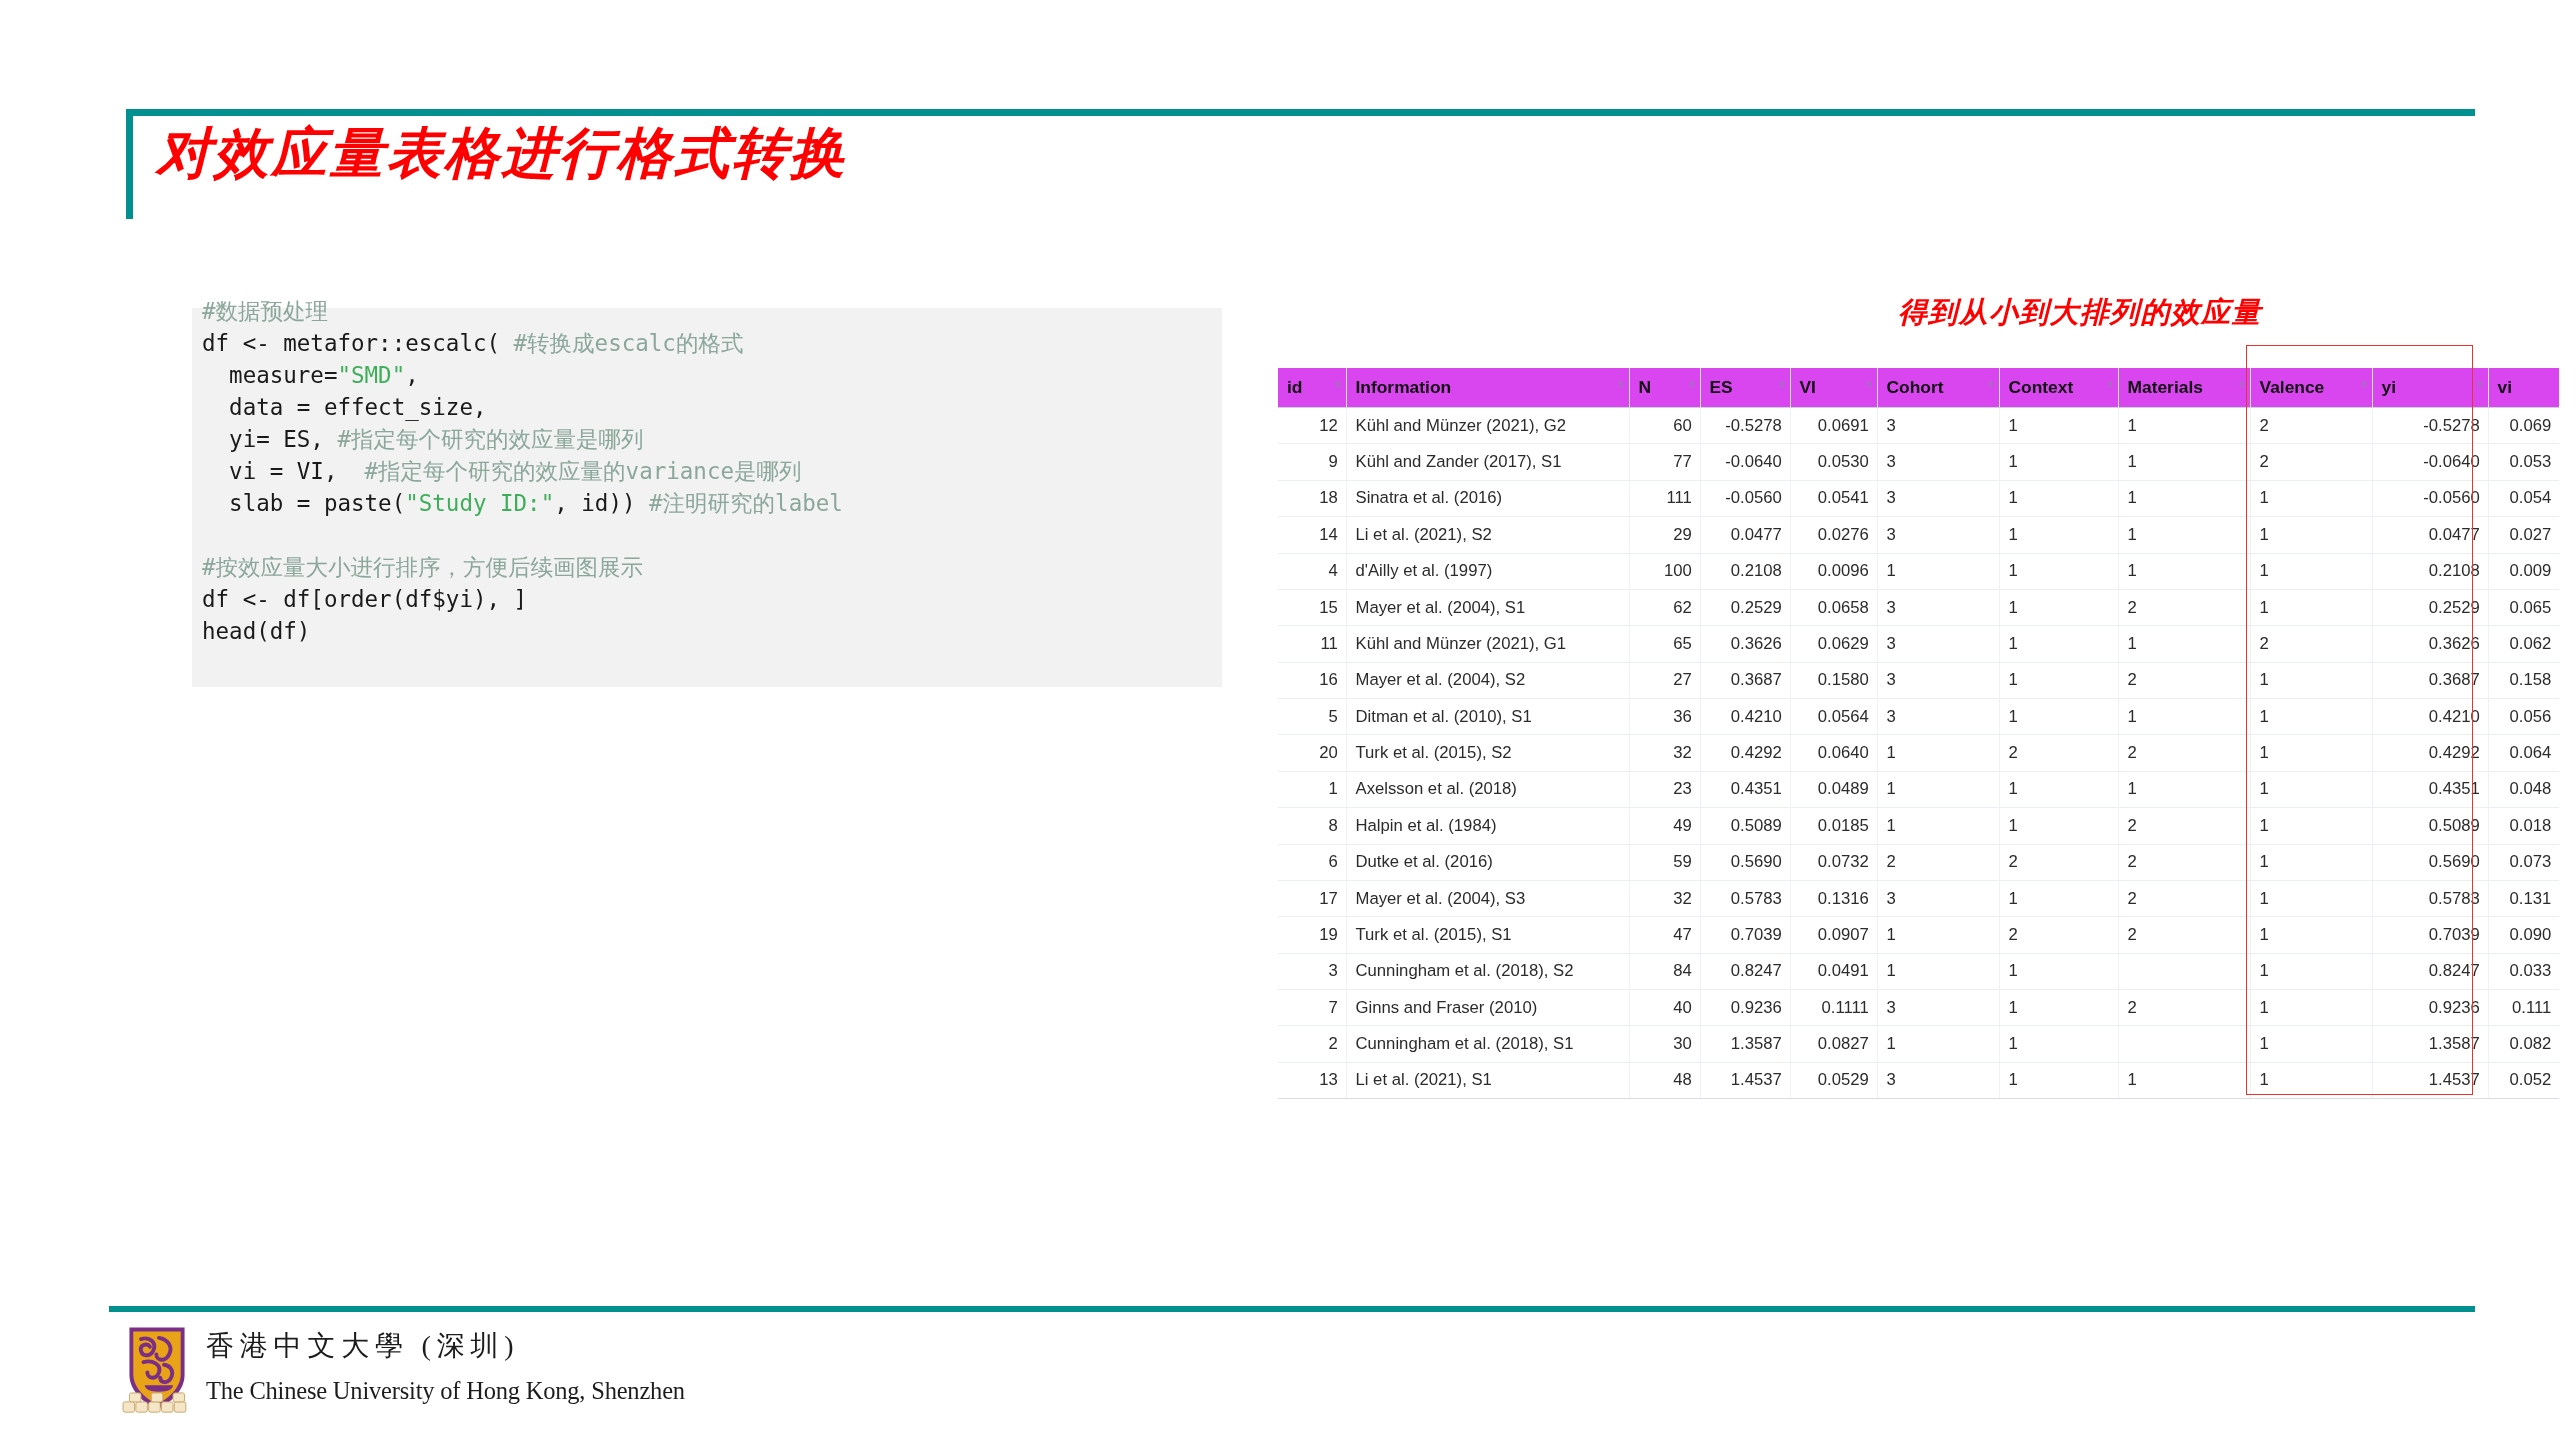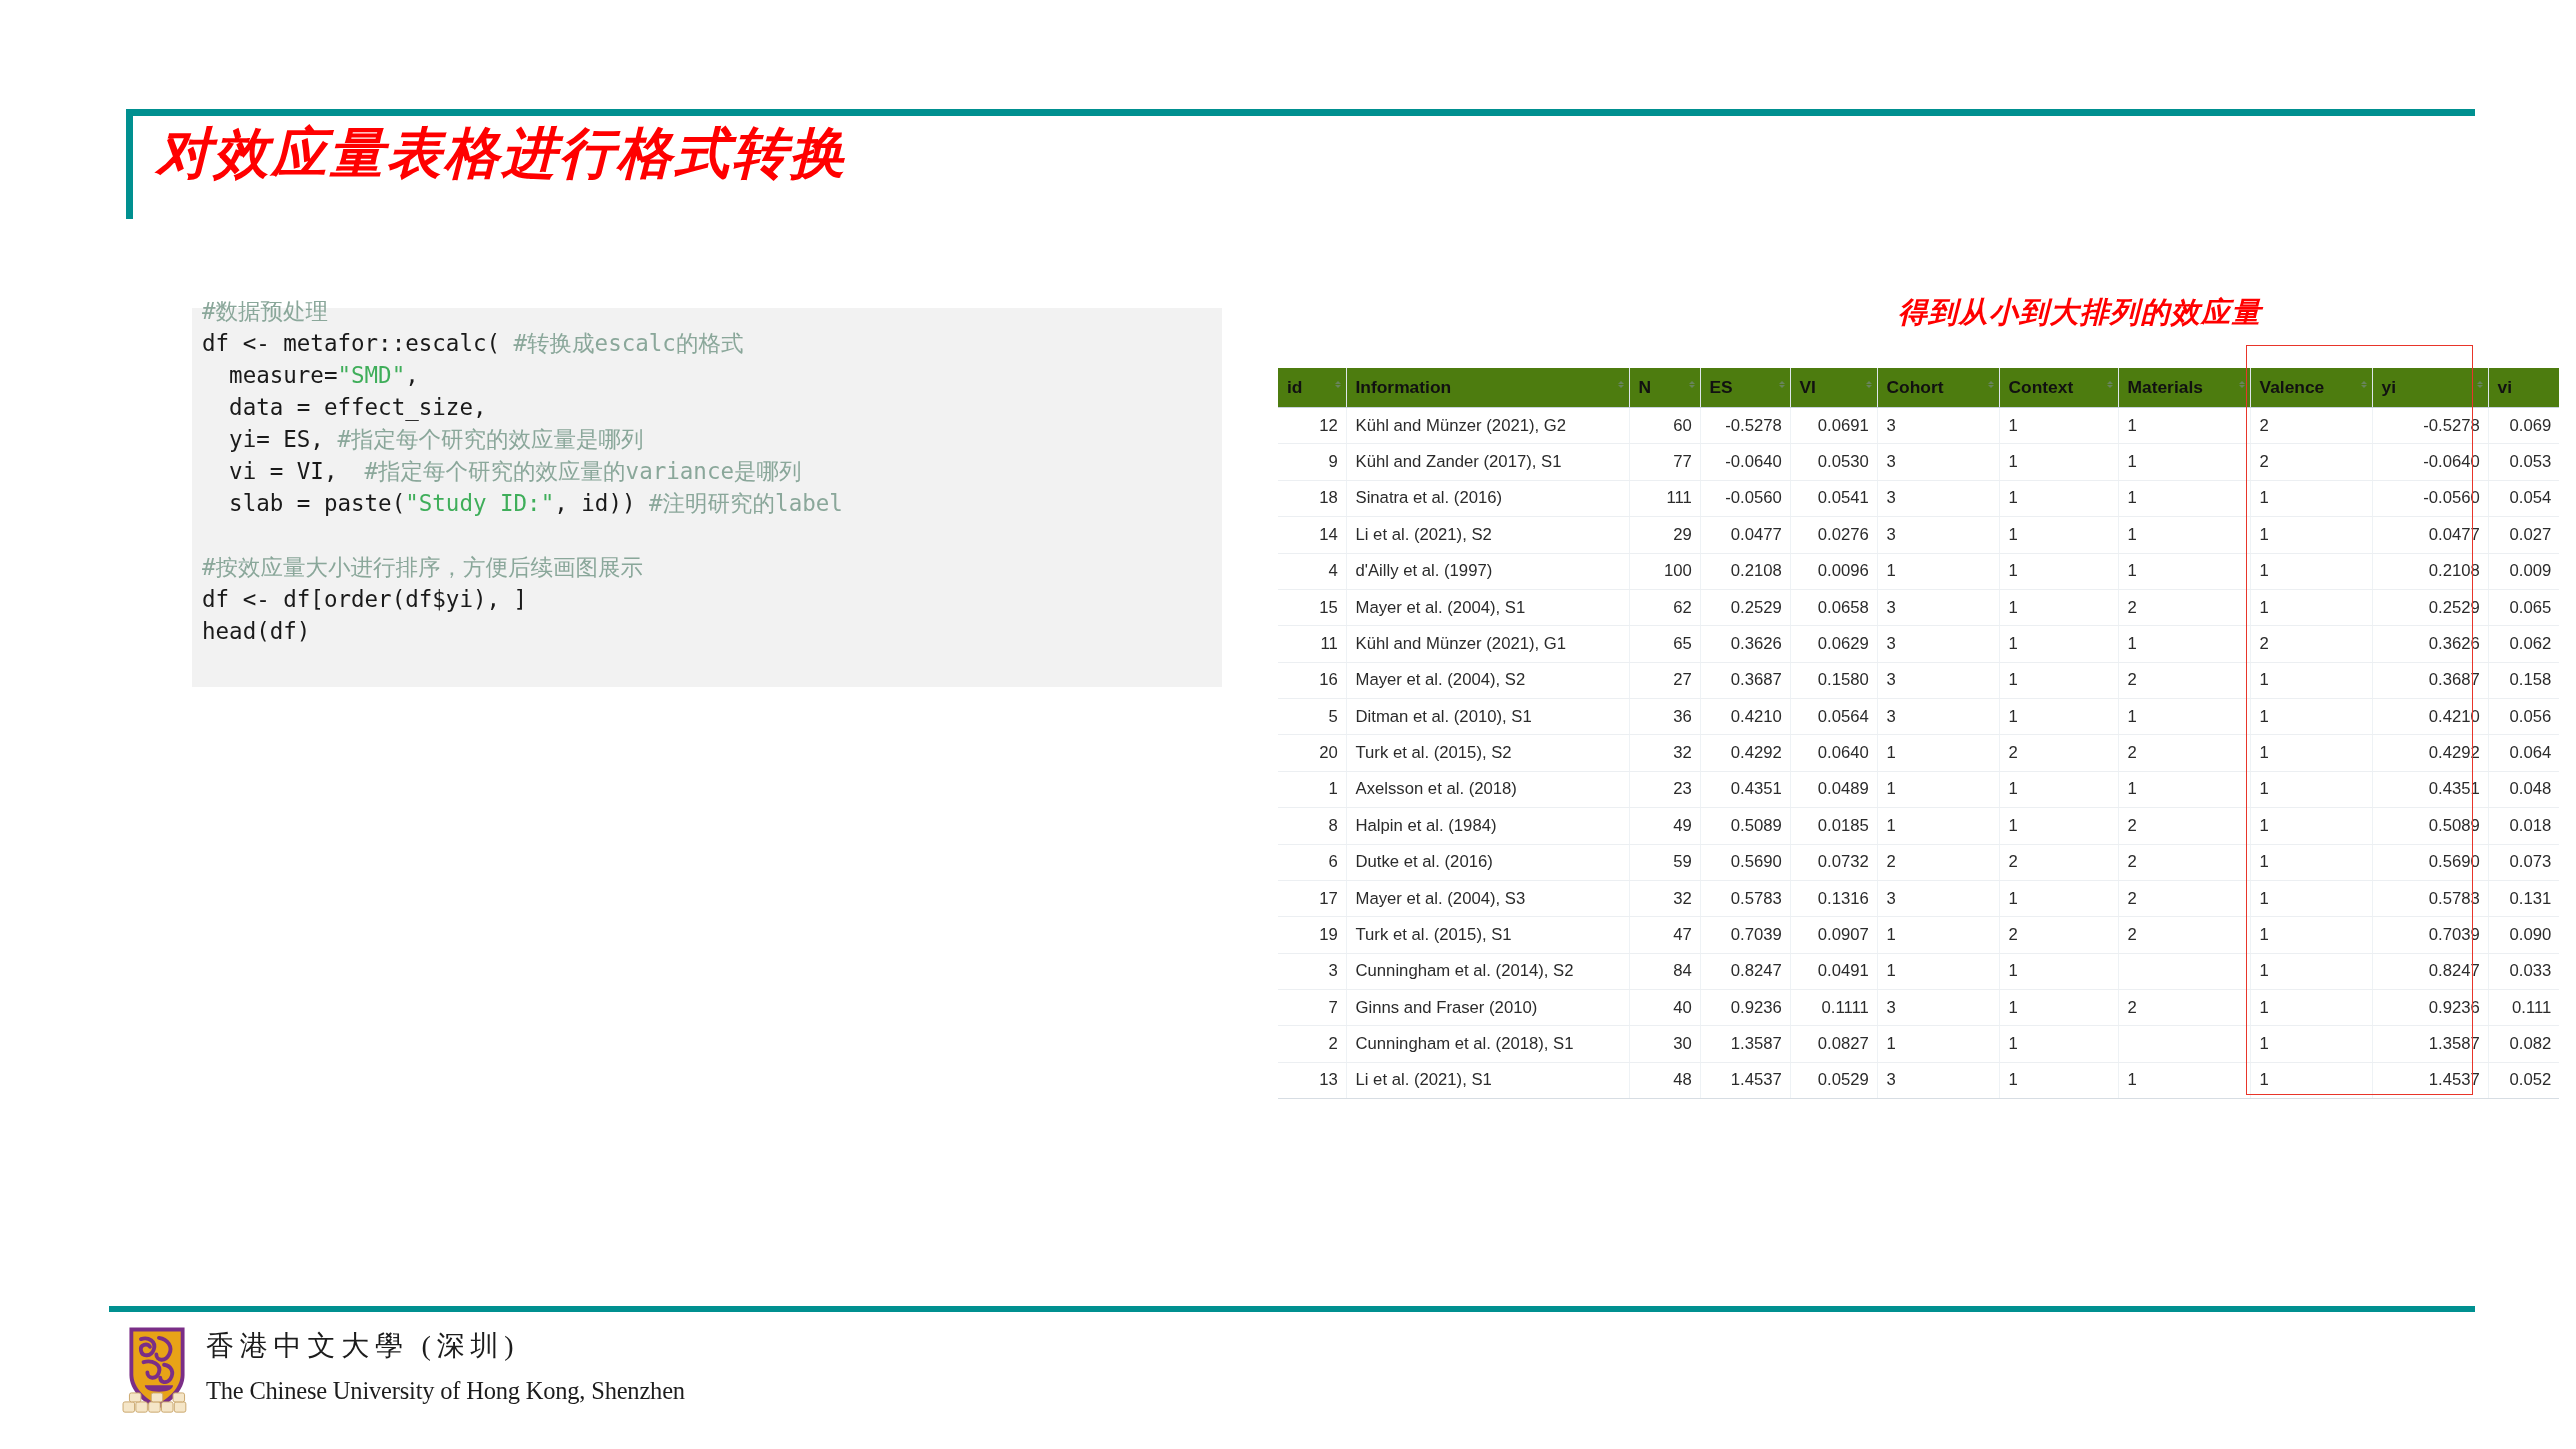--- a/index.html
+++ b/index.html
@@ -96,21 +96,21 @@
   }
   table#effect-table {
     border-collapse: collapse;
     width: 1153px;
     font-family: "Liberation Sans", sans-serif;
     font-size: 16.7px;
     color: #2b2b2b;
     table-layout: fixed;
   }
   #effect-table thead th {
-    background: #4d7c0f;
+    background: #d946ef;
     font-weight: bold;
     font-size: 17.4px;
     color: #111;
     text-align: left;
     padding: 9px 7.7px 9px 9px;
     border-bottom: 1.3px solid #c9d3dc;
     border-right: 0.6px solid #dfe6ec;
     position: relative;
     white-space: nowrap;
     vertical-align: middle;
@@ -486,21 +486,21 @@
           <td class="c-num">0.0907</td>
           <td class="c-txt">1</td>
           <td class="c-txt">2</td>
           <td class="c-txt">2</td>
           <td class="c-txt">1</td>
           <td class="c-num">0.7039</td>
           <td class="c-num">0.090</td>
         </tr>
         <tr>
           <td class="c-num">3</td>
-          <td class="c-txt">Cunningham et al. (2014), S2</td>
+          <td class="c-txt">Cunningham et al. (2018), S2</td>
           <td class="c-num">84</td>
           <td class="c-num">0.8247</td>
           <td class="c-num">0.0491</td>
           <td class="c-txt">1</td>
           <td class="c-txt">1</td>
           <td class="c-txt"></td>
           <td class="c-txt">1</td>
           <td class="c-num">0.8247</td>
           <td class="c-num">0.033</td>
         </tr>

